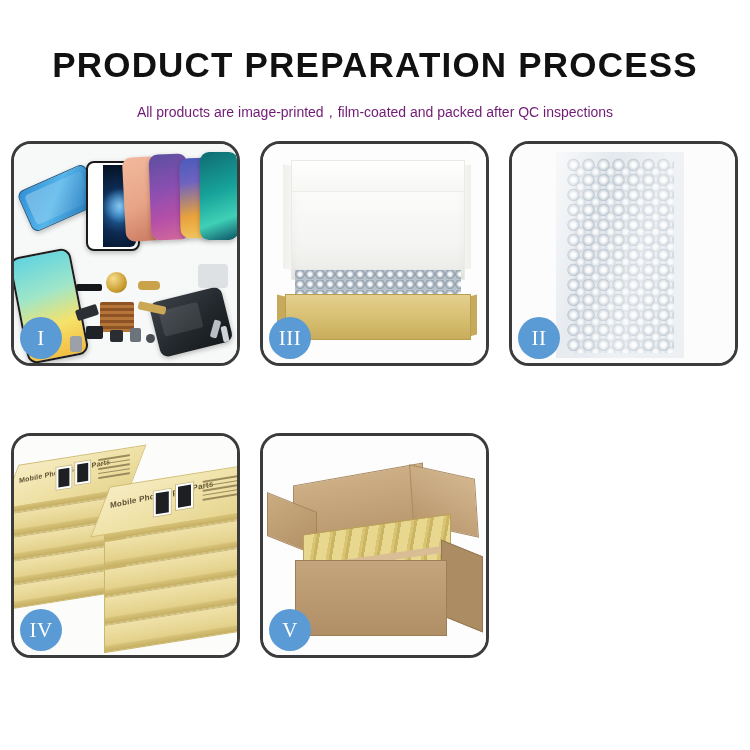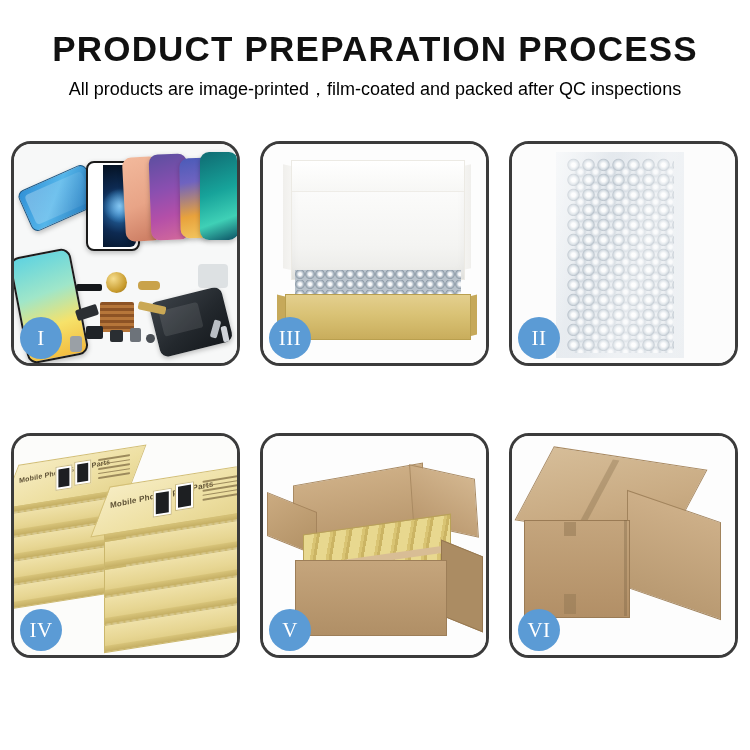--- a/index.html
+++ b/index.html
@@ -21,28 +21,28 @@
     padding-top: 28px;
     text-align: center;
   }
   .title {
     font-family: "Liberation Sans", sans-serif;
     font-size: 35px;
     font-weight: bold;
     letter-spacing: 1.2px;
     color: #111111;
     line-height: 42px;
-    margin: 0;
+    margin: 16px;
     white-space: nowrap;
   }
   .subtitle {
     font-family: "Liberation Sans", sans-serif;
-    font-size: 18px;
+    font-size: 14px;
     font-weight: normal;
-    color: #000000;
+    color: #701a75;
     line-height: 20px;
     margin: 9px 0 0 0;
     white-space: nowrap;
   }
 
   
   .grid {
     position: absolute;
     left: 11px;
     top: 141px;
@@ -526,27 +526,14 @@
       <div class="c5-flap-right"></div>
       <div class="c5-flap-bl"></div>
       <div class="c5-contents"></div>
       <div class="c5-rim"></div>
       <div class="c5-side"></div>
       <div class="c5-front"></div>
     </div>
     <div class="badge">V</div>
   </div>
 
-  <div class="card">
-    <div class="card-stage">
-      <div class="p6-bg"></div>
-      <div class="c6-top"></div>
-      <div class="c6-top-seam"></div>
-      <div class="c6-right"></div>
-      <div class="c6-front"></div>
-      <div class="c6-vseam"></div>
-      <div class="c6-tape1"></div>
-      <div class="c6-tape2"></div>
-    </div>
-    <div class="badge">VI</div>
-  </div>
 
 </div>
 
 </body></html>

